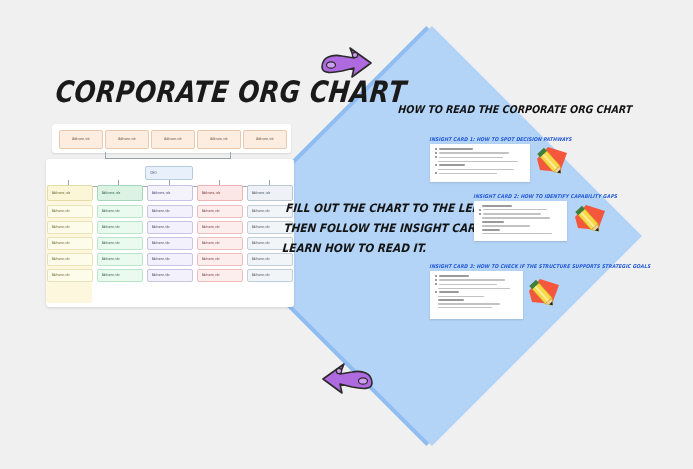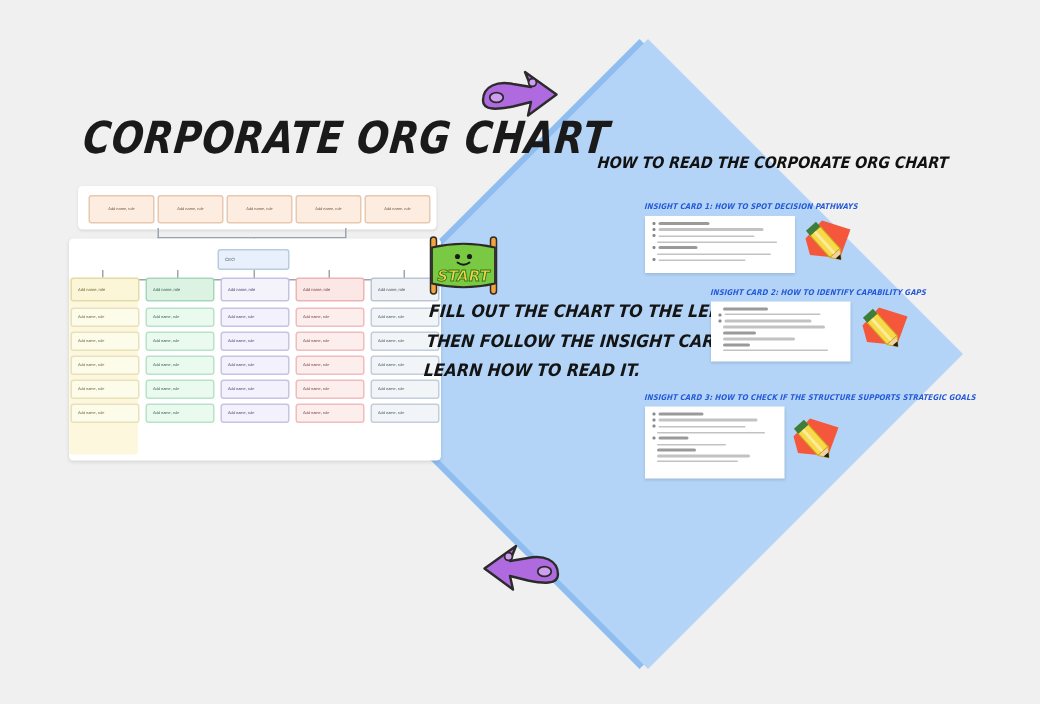--- a/index.html
+++ b/index.html
@@ -270,31 +270,20 @@
       <div class="col-items">
         <div class="node">Add name, role</div>
         <div class="node">Add name, role</div>
         <div class="node">Add name, role</div>
         <div class="node">Add name, role</div>
         <div class="node">Add name, role</div>
       </div>
     </div>
   </div>
 
-  <div class="start-banner">
-    <svg width="52" height="42" viewBox="0 0 52 42">
-      <rect x="4" y="2" width="4" height="38" rx="2" fill="#f5a33c" stroke="#2b2b2b" stroke-width="1"></rect>
-      <rect x="44" y="2" width="4" height="38" rx="2" fill="#f5a33c" stroke="#2b2b2b" stroke-width="1"></rect>
-      <path d="M5 9 Q26 4 47 9 L47 33 Q26 38 5 33 Z" fill="#7ac943" stroke="#2b2b2b" stroke-width="1.2"></path>
-      <circle cx="22" cy="15" r="1.7" fill="#1a1a1a"></circle>
-      <circle cx="30" cy="15" r="1.7" fill="#1a1a1a"></circle>
-      <path d="M22 19 Q26 22 30 19" stroke="#1a1a1a" stroke-width="1.2" fill="none" stroke-linecap="round"></path>
-      <text x="26" y="31" font-family="DejaVu Sans, sans-serif" font-size="10" font-weight="bold" font-style="italic" fill="#f7d14a" text-anchor="middle" stroke="#2b7a18" stroke-width="0.6">START</text>
-    </svg>
-  </div>
 
   <div class="instructions">
     <div>FILL OUT THE CHART TO THE LEFT FIRST.</div>
     <div>THEN FOLLOW THE INSIGHT CARDS TO</div>
     <div>LEARN HOW TO READ IT.</div>
   </div>
 
   <div class="right-heading">HOW TO READ THE CORPORATE ORG CHART</div>
 
   <div class="insight" id="card1">

